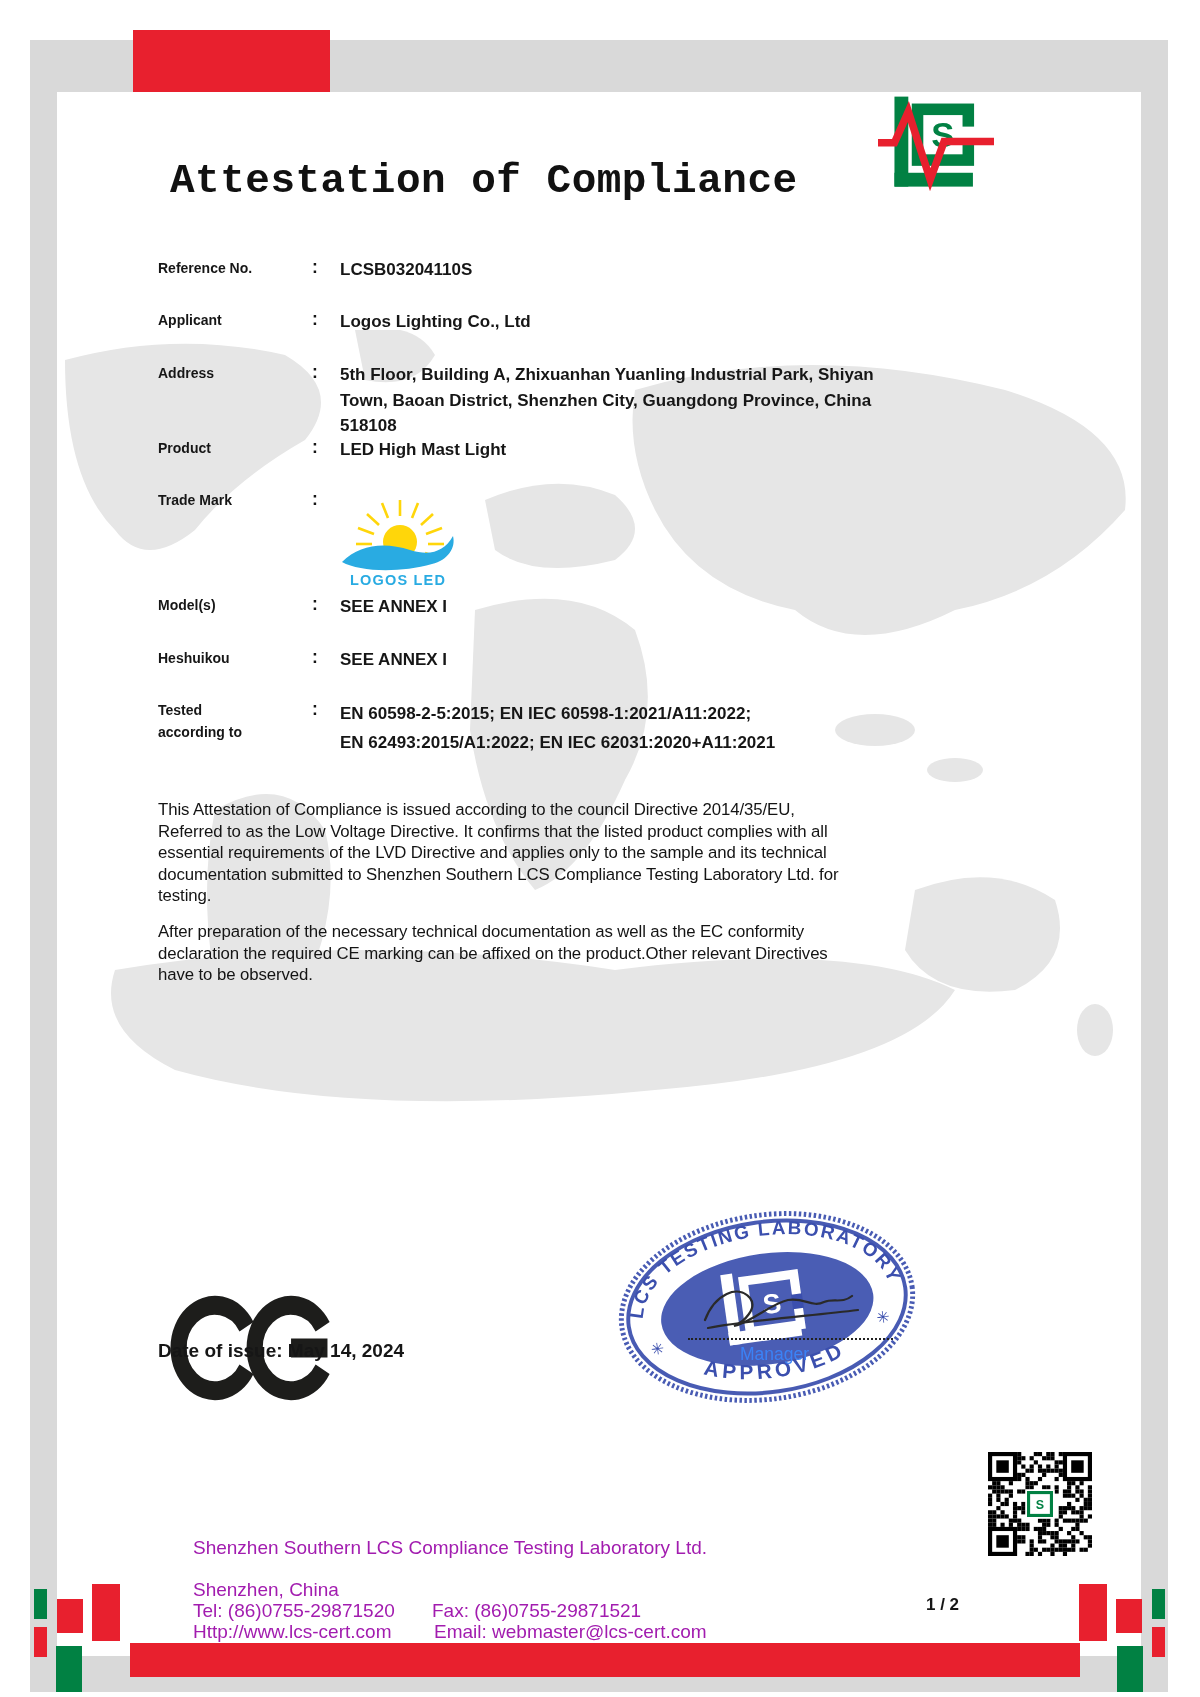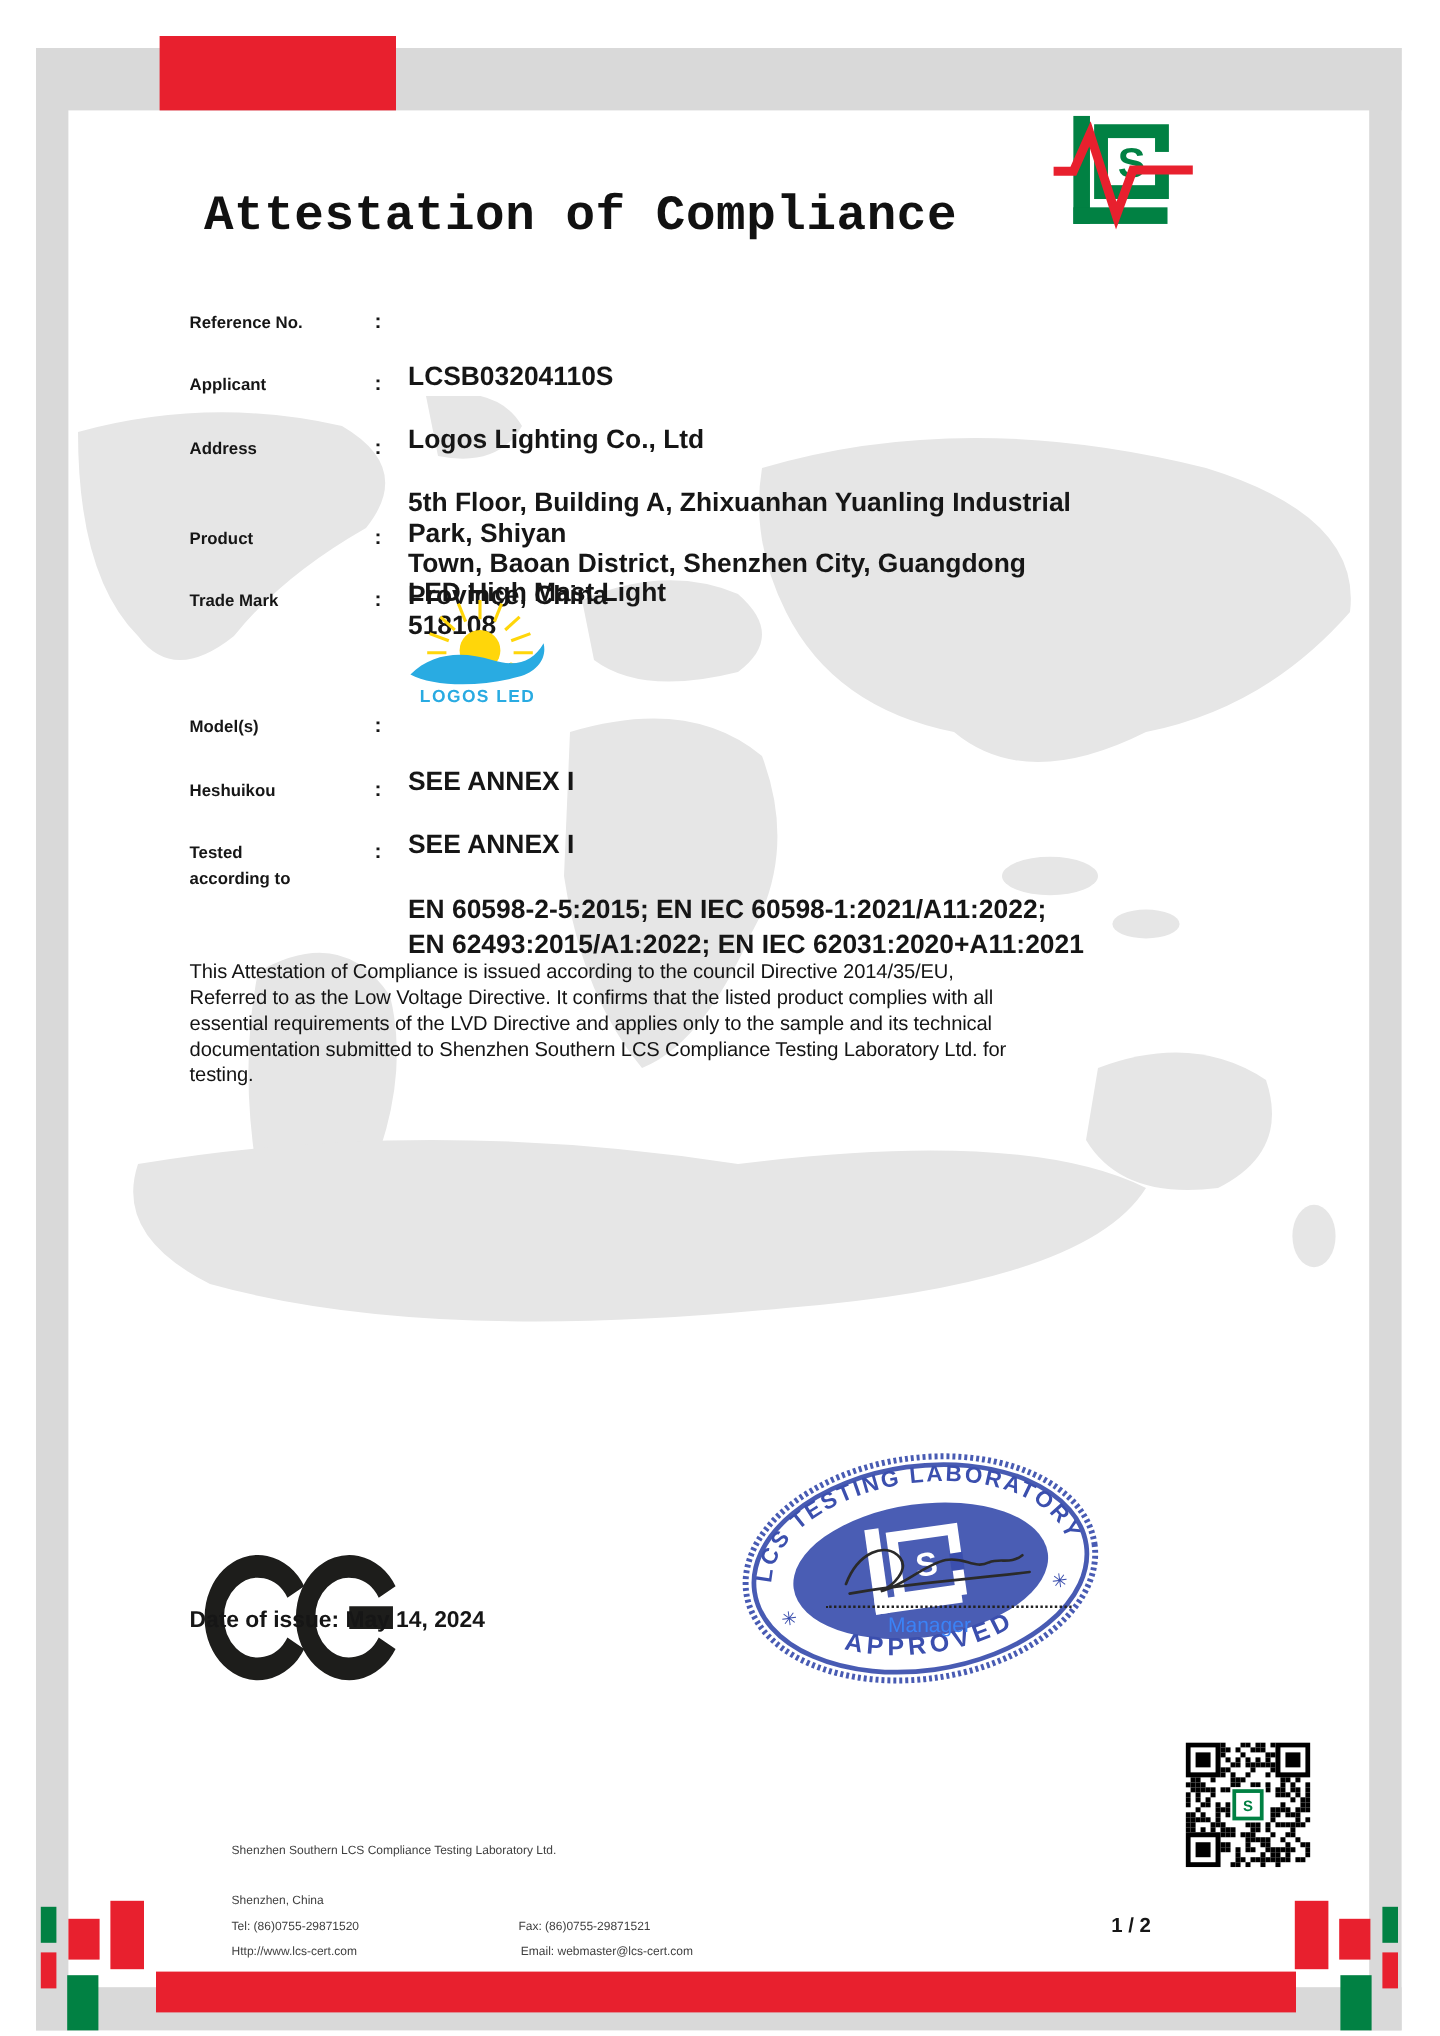--- a/index.html
+++ b/index.html
@@ -8,25 +8,25 @@
   .abs{position:absolute;}
   
   .gray{background:#d9d9d9;}
   .redblk{background:#e8202e;}
   .greenblk{background:#018143;}
   
   .title{left:170px;top:158px;font-size:41px;font-weight:bold;color:#111;letter-spacing:.5px;font-family:Liberation Mono, monospace;}
   
   .flabel{left:158px;width:150px;font-size:14px;font-weight:bold;white-space:pre-line;line-height:22px;}
   .fcolon{left:312px;font-size:17.5px;font-weight:bold;}
-  .fvalue{left:340px;width:610px;font-size:22px;font-weight:bold;white-space:pre-line;line-height:25.5px;margin-top:44px;}
+  .fvalue{left:340px;width:610px;font-size:17px;font-weight:bold;white-space:pre-line;line-height:25.5px;}
   .fvalue.std{line-height:29px;}
   .para{left:158px;width:812px;font-size:16.8px;line-height:21.6px;white-space:pre-line;color:#141414;letter-spacing:-.1px;}
   
-  .foot{font-size:10px;color:#404040;}
+  .foot{font-size:19px;color:#a21caf;}
   .date{left:158px;top:1340px;font-size:19px;font-weight:bold;}
   .pagenum{left:926px;top:1595px;font-size:17px;font-weight:bold;}
   .manager{left:740px;top:1344px;font-size:17.5px;color:#3b82f6;}
   .dotline{left:688px;top:1316px;width:205px;height:22px;border-bottom:2.5px dotted #222;}
   .stampwrap{left:608px;top:1208px;width:318px;height:198px;transform:rotate(-8deg);}
   svg{display:block;}
 </style>
 </head>
 <body>
 
@@ -127,20 +127,23 @@
     <div class="abs fcolon" style="top:699px">:</div>
     <div class="abs fvalue std" style="top:699px">EN 60598-2-5:2015; EN IEC 60598-1:2021/A11:2022;
 EN 62493:2015/A1:2022; EN IEC 62031:2020+A11:2021</div>
   </div>
 
   <div class="abs para" style="top:799px">This Attestation of Compliance is issued according to the council Directive 2014/35/EU,
 Referred to as the Low Voltage Directive. It confirms that the listed product complies with all
 essential requirements of the LVD Directive and applies only to the sample and its technical
 documentation submitted to Shenzhen Southern LCS Compliance Testing Laboratory Ltd. for
 testing.</div>
+  <div class="abs para" style="top:921px">After preparation of the necessary technical documentation as well as the EC conformity
+declaration the required CE marking can be affixed on the product.Other relevant Directives
+have to be observed.</div>
 
   <svg class="abs" style="left:168px;top:1292px;" width="170" height="112" viewBox="0 0 210 118" preserveAspectRatio="none" role="img">
     <g stroke="#1d1d1b" stroke-width="20" fill="none">
       <path d="M 97 36.5 A 45 45 0 1 0 97 81.5"></path>
       <path d="M 191 36.5 A 45 45 0 1 0 191 81.5"></path>
       <path d="M 152 59 L 197 59"></path>
     </g>
   </svg>
 
   <div class="abs stampwrap">

